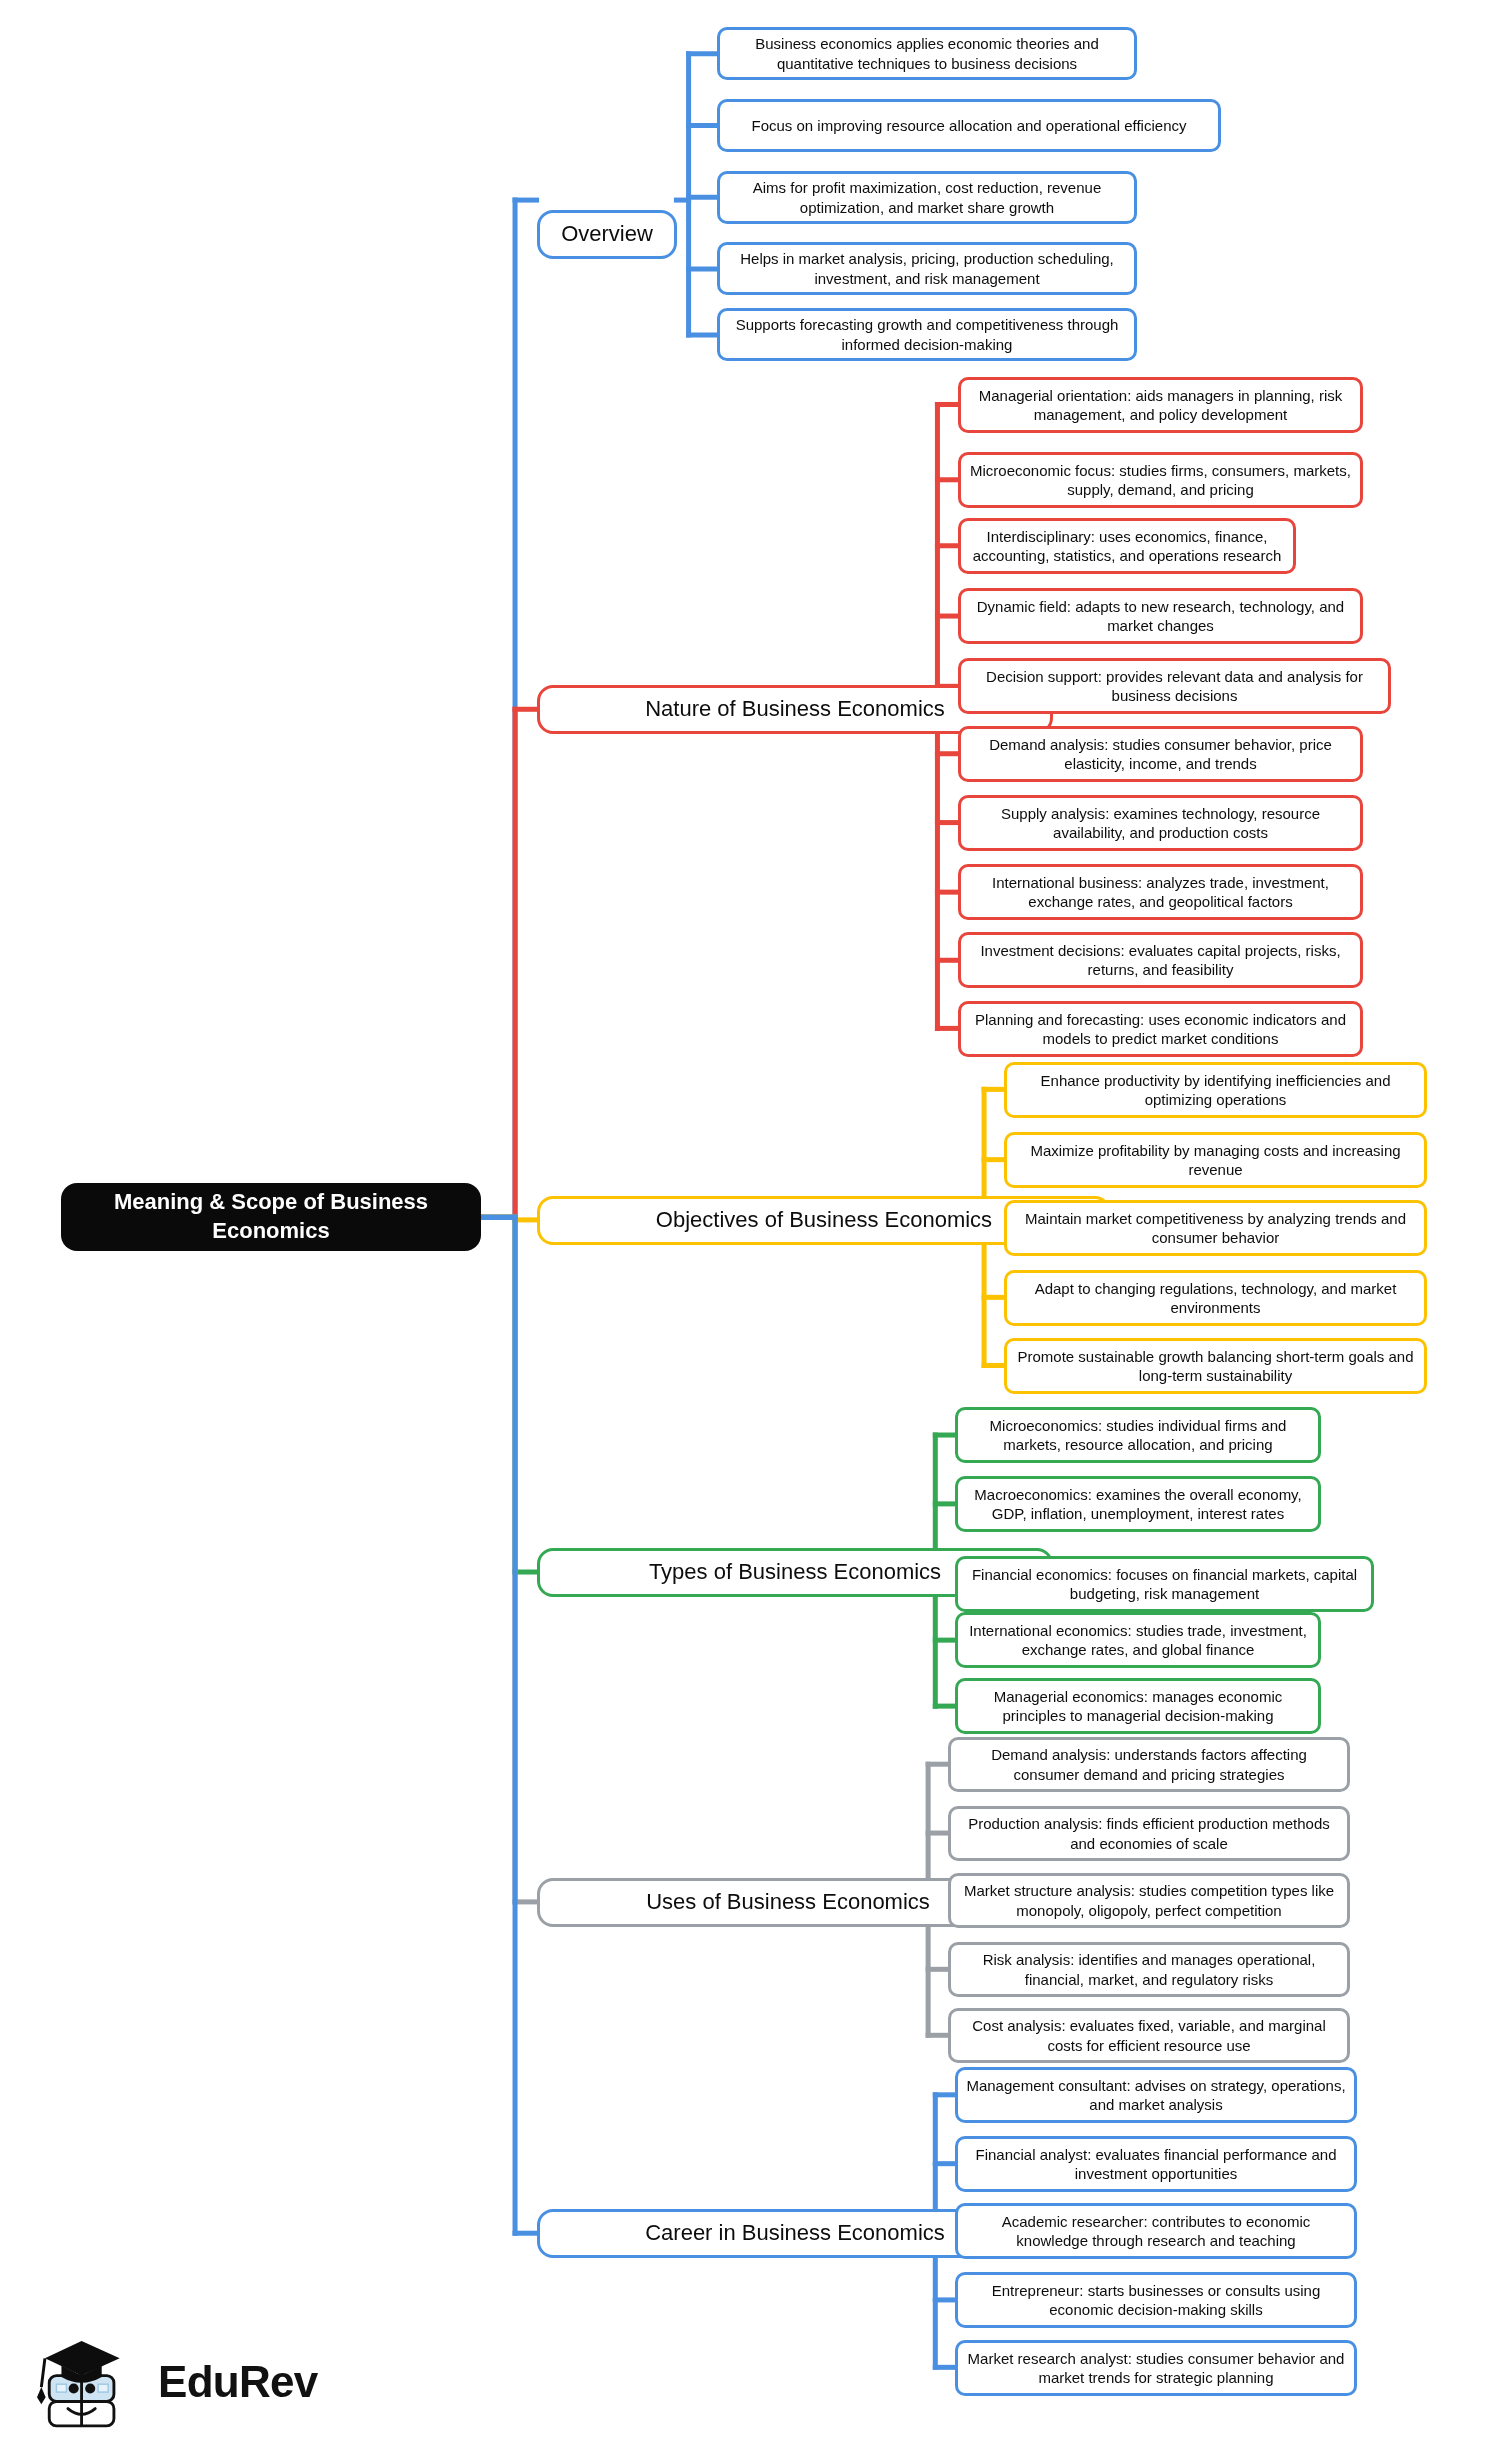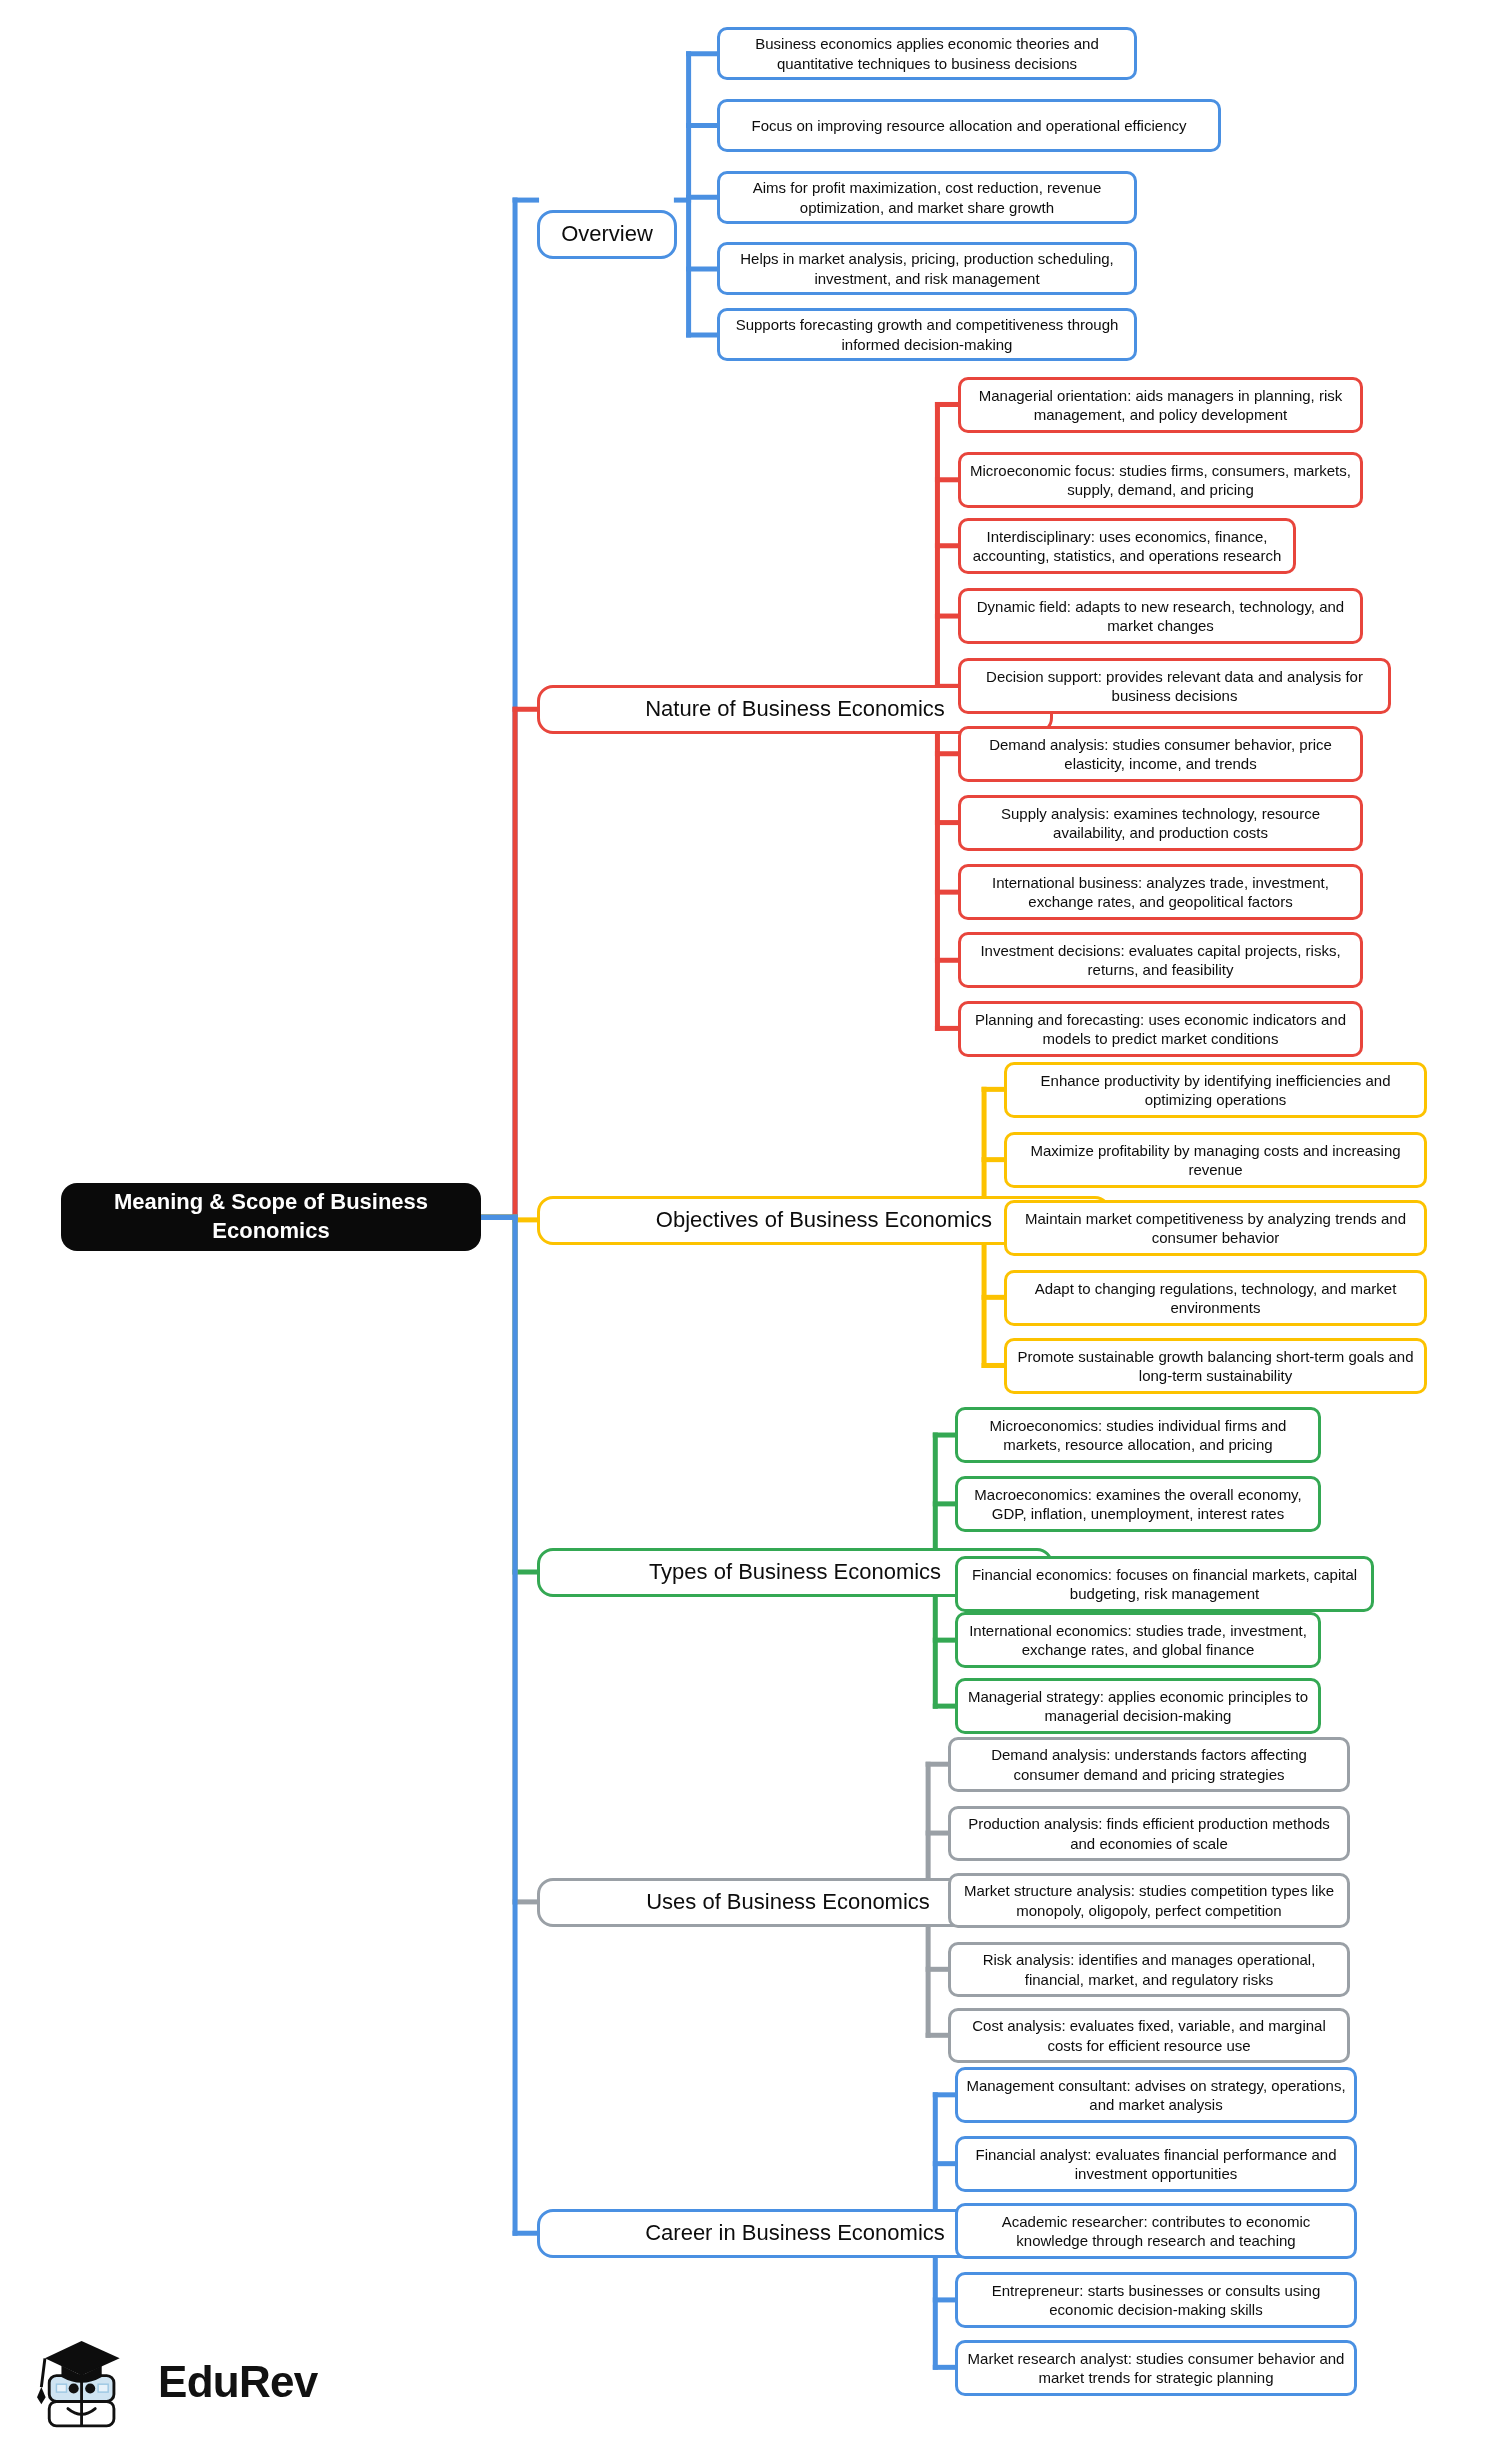--- a/index.html
+++ b/index.html
@@ -124,21 +124,21 @@
       <div class="node leaf c-amber" style="left: 1004px; top: 1062px; width: 423px; min-height: 56px; height: 56px;">Enhance productivity by identifying inefficiencies and optimizing operations</div>
       <div class="node leaf c-amber" style="left: 1004px; top: 1132px; width: 423px; min-height: 56px; height: 56px;">Maximize profitability by managing costs and increasing revenue</div>
       <div class="node leaf c-amber" style="left: 1004px; top: 1200px; width: 423px; min-height: 56px; height: 56px;">Maintain market competitiveness by analyzing trends and consumer behavior</div>
       <div class="node leaf c-amber" style="left: 1004px; top: 1270px; width: 423px; min-height: 56px; height: 56px;">Adapt to changing regulations, technology, and market environments</div>
       <div class="node leaf c-amber" style="left: 1004px; top: 1338px; width: 423px; min-height: 56px; height: 56px;">Promote sustainable growth balancing short-term goals and long-term sustainability</div>
       <div class="node branch c-green" style="left: 537px; top: 1548px; width: 516px; min-height: 49px; height: 49px;">Types of Business Economics</div>
       <div class="node leaf c-green" style="left: 955px; top: 1407px; width: 366px; min-height: 56px; height: 56px;">Microeconomics: studies individual firms and markets, resource allocation, and pricing</div>
       <div class="node leaf c-green" style="left: 955px; top: 1476px; width: 366px; min-height: 56px; height: 56px;">Macroeconomics: examines the overall economy, GDP, inflation, unemployment, interest rates</div>
       <div class="node leaf c-green" style="left: 955px; top: 1544px; width: 419px; min-height: 56px; height: 56px; margin-top: 12px;">Financial economics: focuses on financial markets, capital budgeting, risk management</div>
       <div class="node leaf c-green" style="left: 955px; top: 1612px; width: 366px; min-height: 56px; height: 56px;">International economics: studies trade, investment, exchange rates, and global finance</div>
-      <div class="node leaf c-green" style="left: 955px; top: 1678px; width: 366px; min-height: 56px; height: 56px;">Managerial strategy: applies economic principles to managerial decision-making</div>
+      <div class="node leaf c-green" style="left: 955px; top: 1678px; width: 366px; min-height: 56px; height: 56px;">Managerial economics: manages economic principles to managerial decision-making</div>
       <div class="node branch c-gray" style="left: 537px; top: 1878px; width: 502px; min-height: 49px; height: 49px;">Uses of Business Economics</div>
       <div class="node leaf c-gray" style="left: 948px; top: 1737px; width: 402px; min-height: 55px; height: 55px;">Demand analysis: understands factors affecting consumer demand and pricing strategies</div>
       <div class="node leaf c-gray" style="left: 948px; top: 1806px; width: 402px; min-height: 55px; height: 55px;">Production analysis: finds efficient production methods and economies of scale</div>
       <div class="node leaf c-gray" style="left: 948px; top: 1873px; width: 402px; min-height: 55px; height: 55px;">Market structure analysis: studies competition types like monopoly, oligopoly, perfect competition</div>
       <div class="node leaf c-gray" style="left: 948px; top: 1942px; width: 402px; min-height: 55px; height: 55px;">Risk analysis: identifies and manages operational, financial, market, and regulatory risks</div>
       <div class="node leaf c-gray" style="left: 948px; top: 2008px; width: 402px; min-height: 55px; height: 55px;">Cost analysis: evaluates fixed, variable, and marginal costs for efficient resource use</div>
       <div class="node branch c-blue" style="left: 537px; top: 2209px; width: 516px; min-height: 49px; height: 49px;">Career in Business Economics</div>
       <div class="node leaf c-blue" style="left: 955px; top: 2067px; width: 402px; min-height: 56px; height: 56px;">Management consultant: advises on strategy, operations, and market analysis</div>
       <div class="node leaf c-blue" style="left: 955px; top: 2136px; width: 402px; min-height: 56px; height: 56px;">Financial analyst: evaluates financial performance and investment opportunities</div>
       <div class="node leaf c-blue" style="left: 955px; top: 2203px; width: 402px; min-height: 56px; height: 56px;">Academic researcher: contributes to economic knowledge through research and teaching</div>

